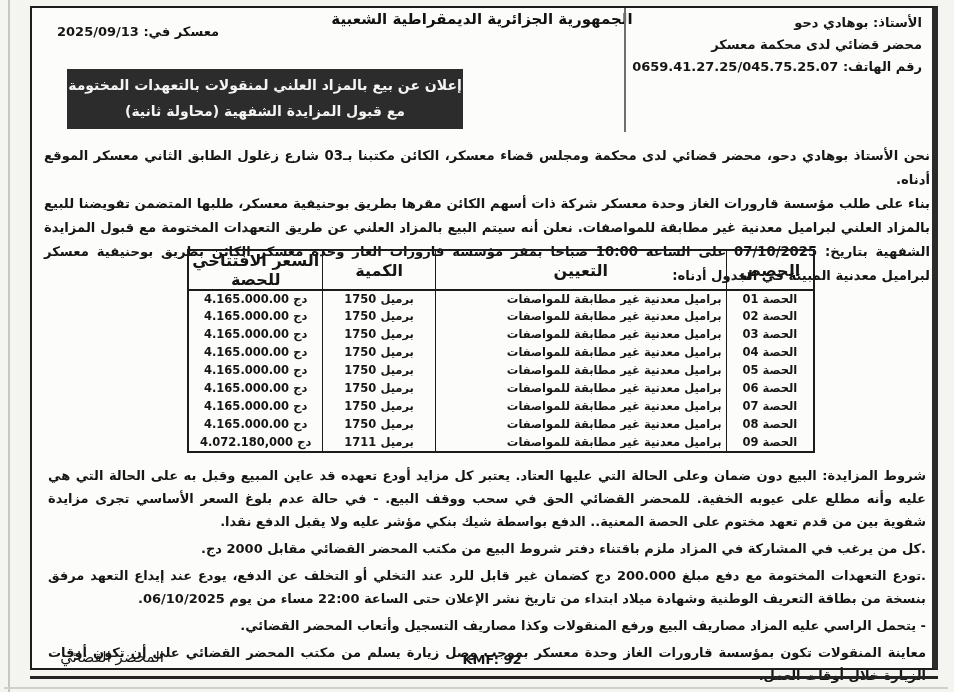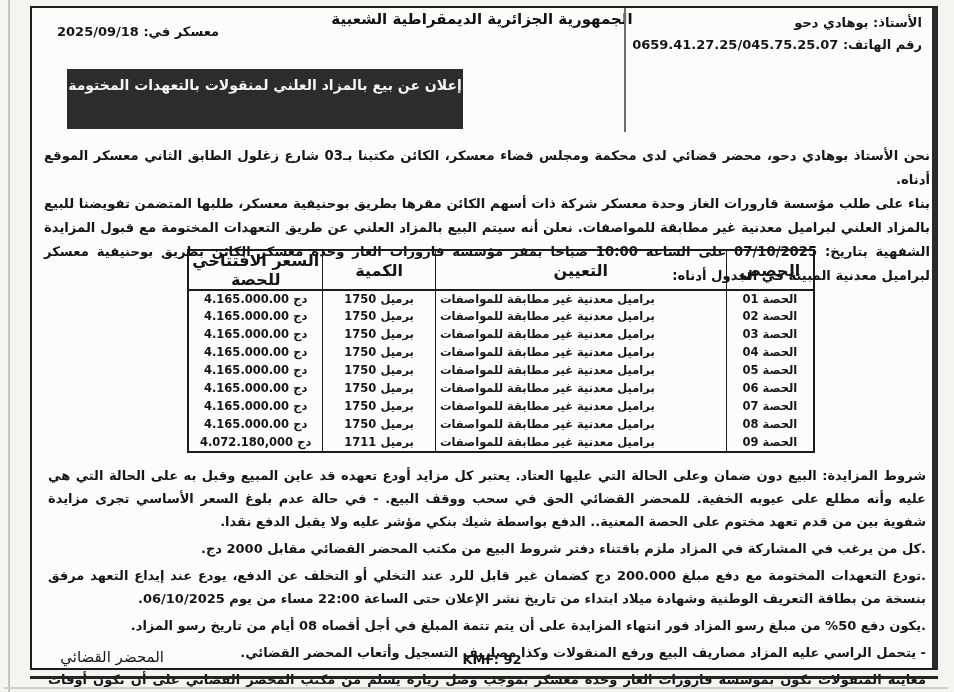--- a/index.html
+++ b/index.html
@@ -62,21 +62,21 @@
   table.lots col.c-price { width:135px; }
   table.lots th {
     border:1px solid #1c1c1c; border-bottom:2px solid #1c1c1c;
     height:40px; font-size:16px; text-align:center; font-weight:700;
   }
   table.lots td {
     border-left:1px solid #1c1c1c; border-right:1px solid #4d7c0f;
     height:18px; font-size:11.5px; line-height:1; padding:0 4px;margin-top:40px;
   }
   td.cell-lot { text-align:center; }
-  td.cell-des { text-align:left; padding-right:10px; }
+  td.cell-des { text-align:right; padding-right:10px; }
   td.cell-qty, td.cell-price { text-align:center; }
 
   .conditions {
     position:absolute; left:12px; top:452px; width:886px;
     font-size:13px; font-weight:700; line-height:23px;
     text-align:justify;
   }
   .conditions p { margin:4px; }
 
   .kmf {
@@ -89,34 +89,36 @@
   }
 </style>
 </head>
 <body>
 
 <div class="scan-edge-left"></div>
 
 <div class="frame">
 
   <div class="republic-title">الجمهورية الجزائرية الديمقراطية الشعبية</div>
-  <div class="date-line">معسكر في: 2025/09/18</div>
+  <div class="date-line">معسكر في: 2025/09/13</div>
 
   <div class="officer-block">
     <div>الأستاذ: بوهادي دحو</div>
+    <div>محضر قضائي لدى محكمة معسكر</div>
     <div>
       <span>رقم الهاتف:</span>
       <span dir="ltr">0659.41.27.25/045.75.25.07</span>
     </div>
   </div>
 
   <div class="fold-line"></div>
 
   <div class="banner">
     <div>إعلان عن بيع بالمزاد العلني لمنقولات بالتعهدات المختومة</div>
+    <div>مع قبول المزايدة الشفهية (محاولة ثانية)</div>
   </div>
 
   <div class="intro">
     <p>نحن الأستاذ بوهادي دحو، محضر قضائي لدى محكمة ومجلس قضاء معسكر، الكائن مكتبنا بـ03 شارع زغلول الطابق الثاني معسكر الموقع أدناه.</p>
     <p>بناء على طلب مؤسسة قارورات الغاز وحدة معسكر شركة ذات أسهم الكائن مقرها بطريق بوحنيفية معسكر، طلبها المتضمن تفويضنا للبيع بالمزاد العلني لبراميل معدنية غير مطابقة للمواصفات. نعلن أنه سيتم البيع بالمزاد العلني عن طريق التعهدات المختومة مع قبول المزايدة الشفهية بتاريخ: 07/10/2025 على الساعة 10:00 صباحا بمقر مؤسسة قارورات الغاز وحدة معسكر الكائن بطريق بوحنيفية معسكر لبراميل معدنية المبينة في الجدول أدناه:</p>
   </div>
 
   <table class="lots" dir="rtl">
     <colgroup>
       <col class="c-lot">
@@ -187,21 +189,20 @@
         <td class="cell-qty" dir="ltr">1711 برميل</td>
         <td class="cell-price" dir="ltr">4.072.180,000 دج</td>
       </tr>
     </tbody>
   </table>
 
   <div class="conditions">
     <p>شروط المزايدة: البيع دون ضمان وعلى الحالة التي عليها العتاد. يعتبر كل مزايد أودع تعهده قد عاين المبيع وقبل به على الحالة التي هي عليه وأنه مطلع على عيوبه الخفية. للمحضر القضائي الحق في سحب ووقف البيع. - في حالة عدم بلوغ السعر الأساسي تجرى مزايدة شفوية بين من قدم تعهد مختوم على الحصة المعنية.. الدفع بواسطة شيك بنكي مؤشر عليه ولا يقبل الدفع نقدا.</p>
     <p>.كل من يرغب في المشاركة في المزاد ملزم باقتناء دفتر شروط البيع من مكتب المحضر القضائي مقابل 2000 دج.</p>
     <p>.تودع التعهدات المختومة مع دفع مبلغ 200.000 دج كضمان غير قابل للرد عند التخلي أو التخلف عن الدفع، يودع عند إيداع التعهد مرفق بنسخة من بطاقة التعريف الوطنية وشهادة ميلاد ابتداء من تاريخ نشر الإعلان حتى الساعة 22:00 مساء من يوم 06/10/2025.</p>
-    <p>.يكون دفع 50% من مبلغ رسو المزاد فور انتهاء المزايدة على أن يتم تتمة المبلغ في أجل أقصاه 08 أيام من تاريخ رسو المزاد.</p>
     <p>- يتحمل الراسي عليه المزاد مصاريف البيع ورفع المنقولات وكذا مصاريف التسجيل وأتعاب المحضر القضائي.</p>
     <p>معاينة المنقولات تكون بمؤسسة قارورات الغاز وحدة معسكر بموجب وصل زيارة يسلم من مكتب المحضر القضائي على أن تكون أوقات الزيارة خلال أوقات العمل.</p>
   </div>
 
   <div class="kmf">KMF: 92</div>
   <div class="signature">المحضر القضائي</div>
 
 </div>
 
 <div class="below-line"></div>

